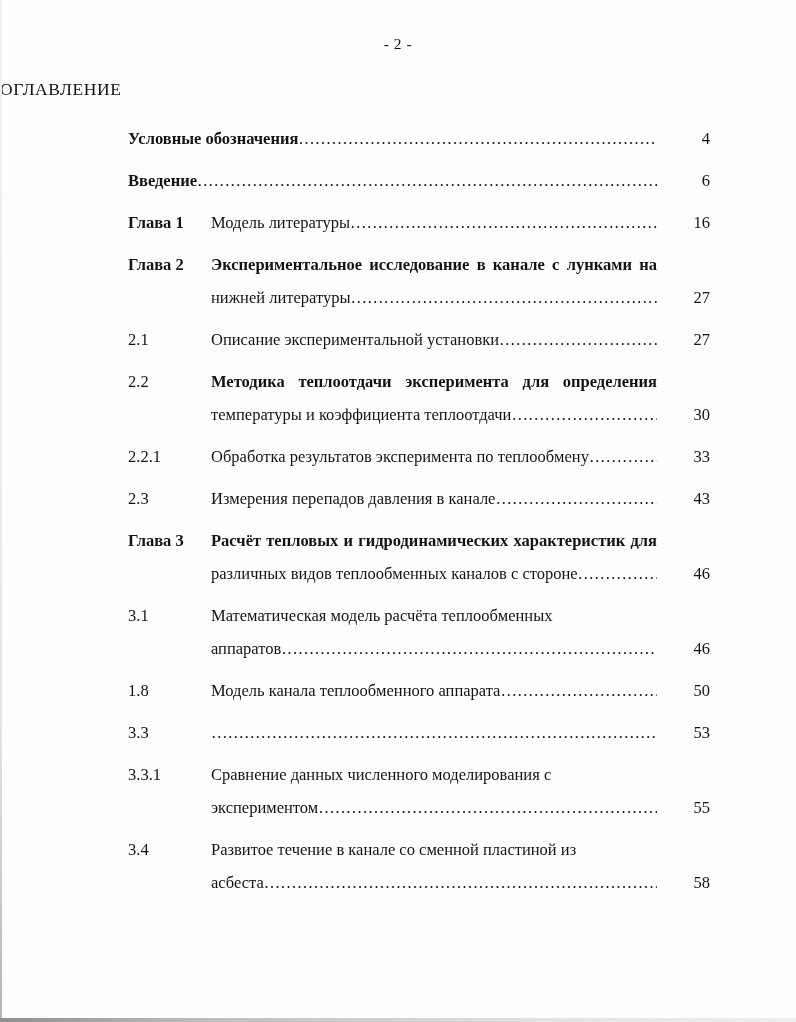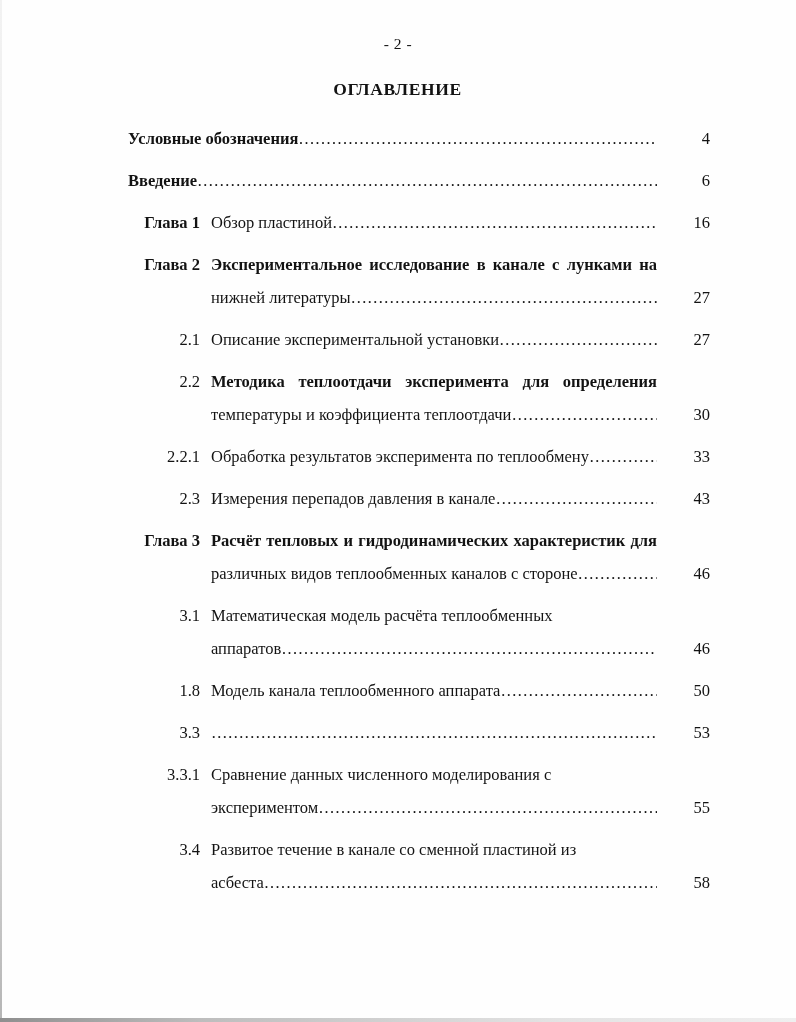--- a/index.html
+++ b/index.html
@@ -18,40 +18,39 @@
     font-family: "Liberation Serif", "DejaVu Serif", serif;
     overflow: hidden;
   }
   .page-number {
     text-align: center;
     font-size: 15.5px;
     line-height: 20px;
     letter-spacing: 0.5px;
   }
   .doc-title {
-    text-align: center;
+    text-align: left;
     font-size: 17.5px;
-    font-weight: bold;
+    font-weight: normal;
     letter-spacing: 0.6px;
     line-height: 22px;
     margin: 24px 1px 0 0;
   }
   .toc {
     margin: 22px 86px 0 128px;
     font-size: 16.5px;
     line-height: 33px;
   }
   .toc-row {
     display: flex;
     margin-bottom: 9px;
   }
   .col-label {
     flex: 0 0 auto;
     width: 72px;
-    text-align: right;
     white-space: nowrap;
     align-self: flex-start;
   }
   .col-text {
     flex: 0 0 auto;
     width: 446px;
     margin-left: 11px;
     min-width: 0;
   }
   .toc-row.full .col-text { width: 529px; margin-left: 0; }
@@ -115,21 +114,21 @@
             <span class="leader">………………………………………………………………………………………………………………………………………………</span>
           </div>
         </div>
     <div class="col-page">6</div>
   </div>
 
   <div class="toc-row">
     <div class="col-label bold">Глава 1</div>
     <div class="col-text">
           <div class="line last">
-            <span class="line-text">Обзор пластиной</span>
+            <span class="line-text">Модель литературы</span>
             <span class="leader">………………………………………………………………………………………………………………………………………………</span>
           </div>
         </div>
     <div class="col-page">16</div>
   </div>
 
   <div class="toc-row">
     <div class="col-label bold">Глава 2</div>
     <div class="col-text">
           <div class="line justify">Экспериментальное исследование в канале с лунками на</div>

